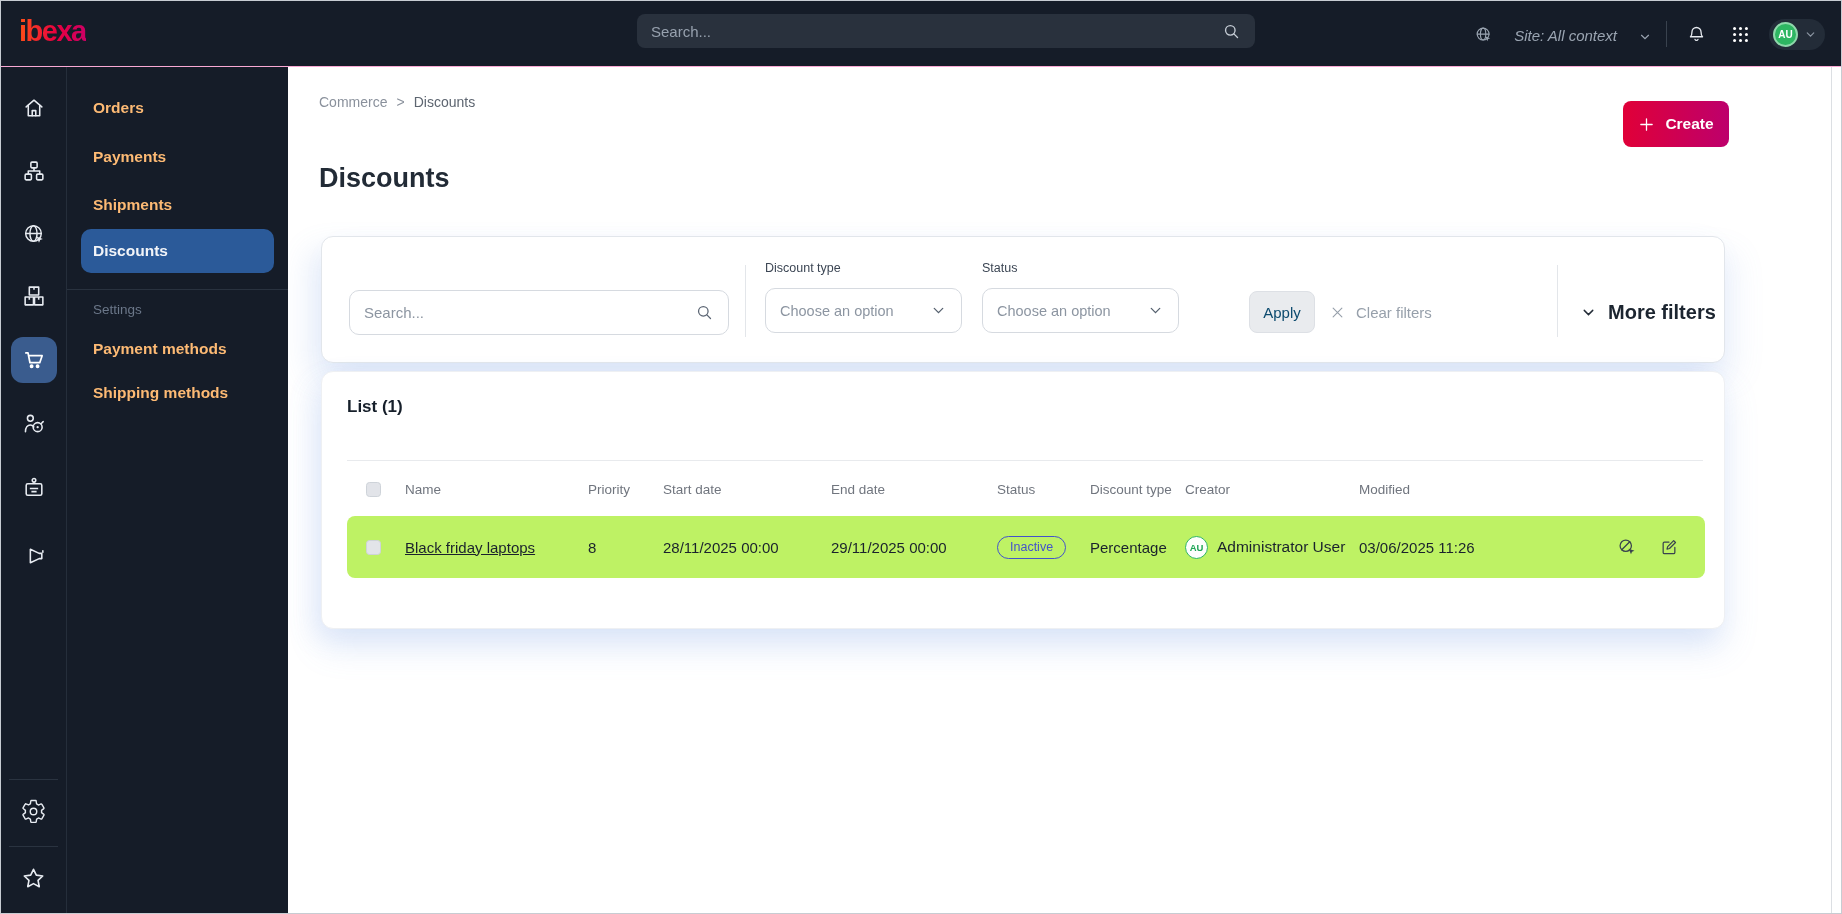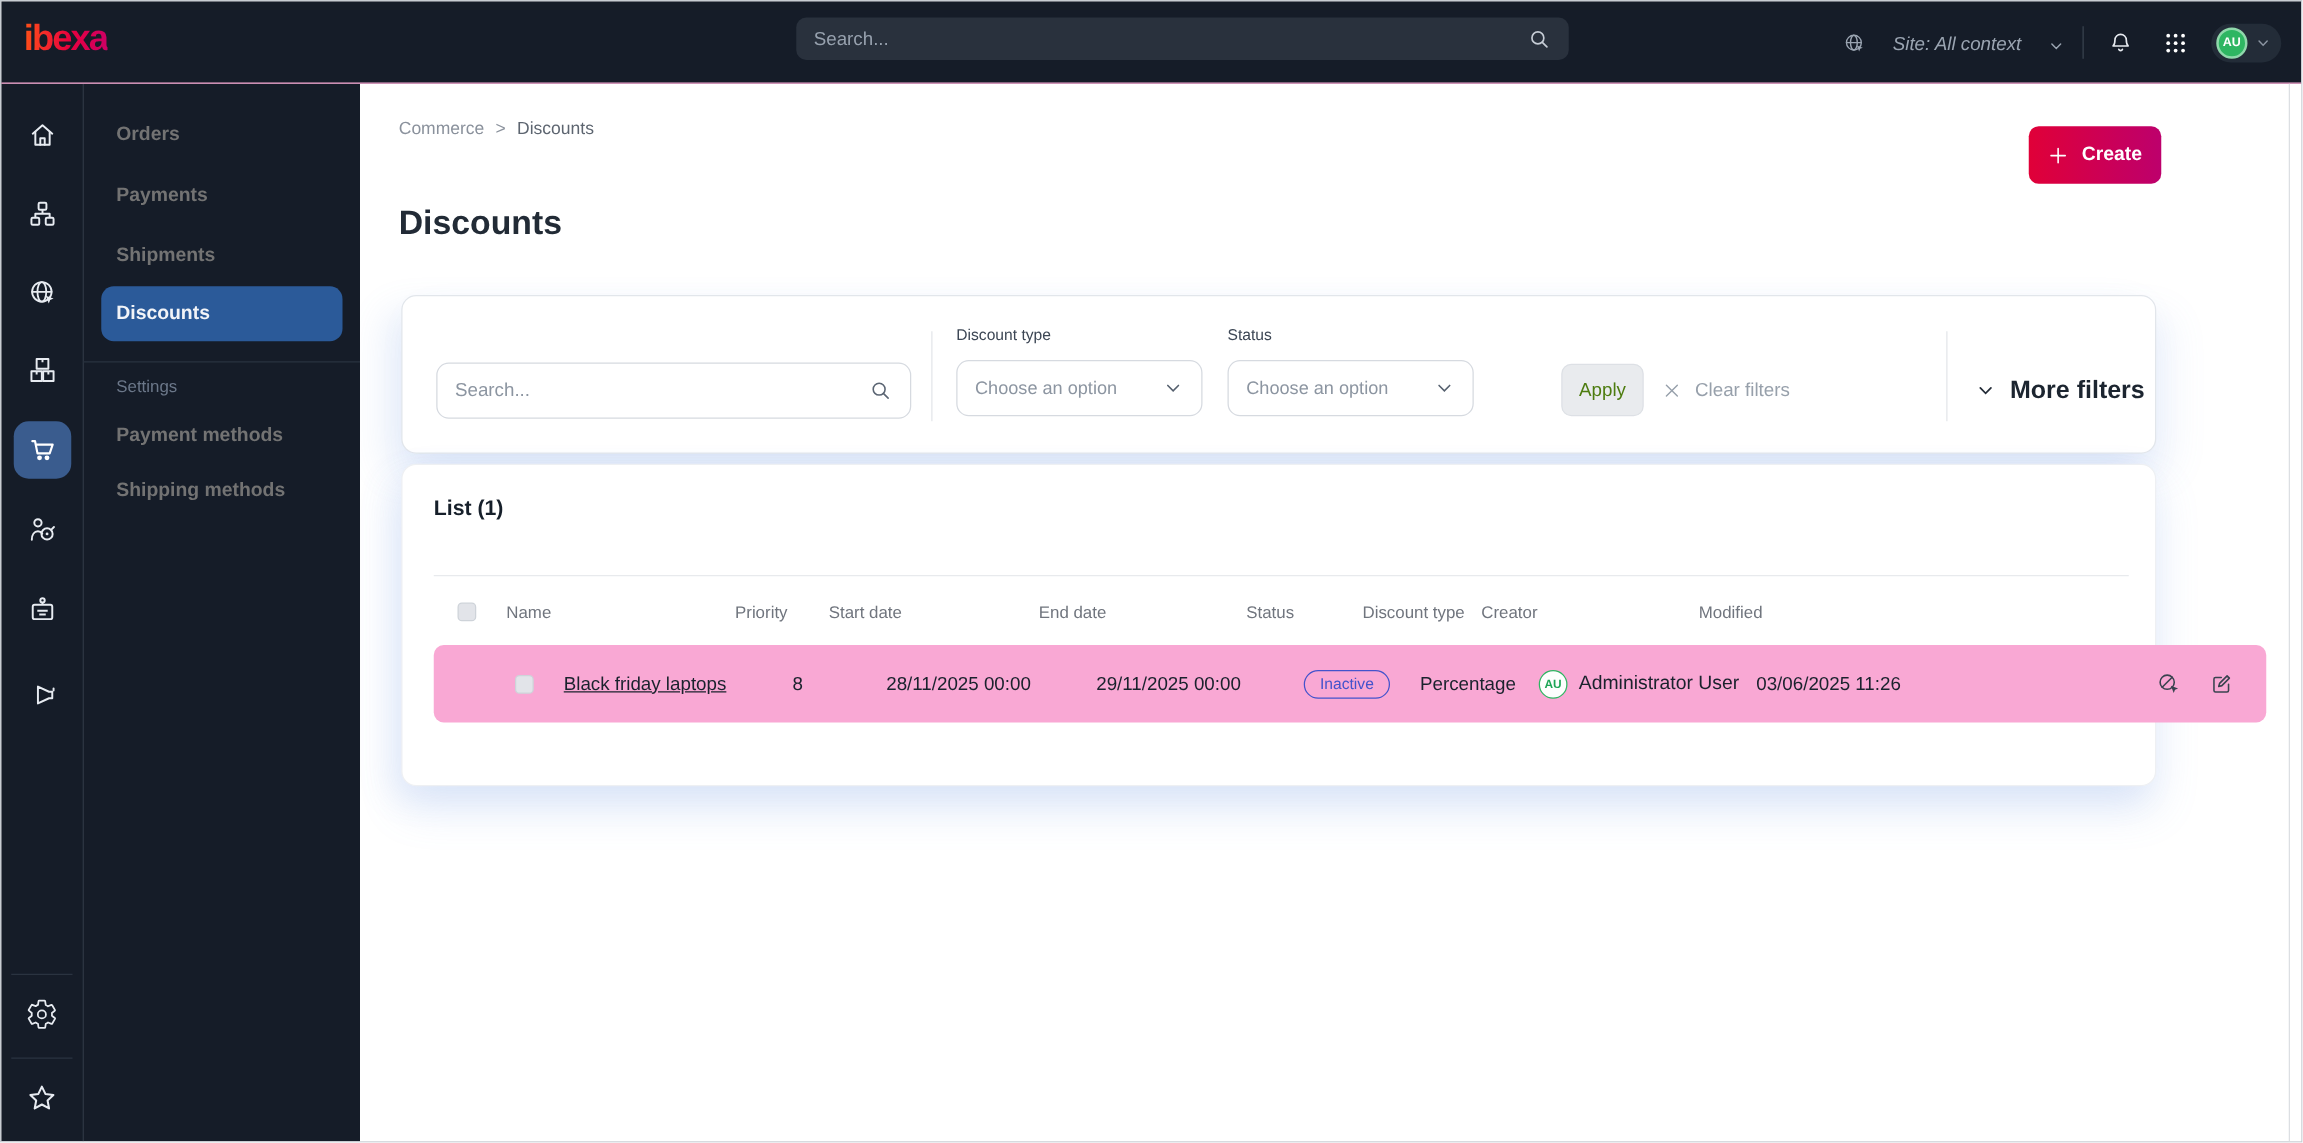--- a/index.html
+++ b/index.html
@@ -22,21 +22,21 @@
   .avatar-top { width:25px; height:25px; border-radius:50%; background:var(--avatar_green,#2eb662); border:2px solid #8fd8ab; color:#fff; font-size:10px; font-weight:700; display:flex; align-items:center; justify-content:center; }
 
   
   .rail { position:absolute; left:0; top:66px; bottom:0; width:66px; background:var(--topbar_bg,#151c28); border-right:1px solid #252e3b; z-index:4; }
   .rail-icon { position:absolute; left:50%; transform:translate(-50%,-50%); width:27px; height:27px; color:#e7ebf1; display:flex; align-items:center; justify-content:center; }
   .rail-tile { position:absolute; left:50%; transform:translate(-50%,-50%); width:46px; height:46px; border-radius:12px; background:var(--rail_active_tile,#3a5c8e); display:flex; align-items:center; justify-content:center; color:#fff; }
   .rail-div { position:absolute; left:8px; right:8px; height:1px; background:#2a3340; }
 
   
   .menu { position:absolute; left:66px; top:66px; bottom:0; width:221px; background:var(--topbar_bg,#151c28); z-index:3; }
-  .menu-item { position:absolute; left:26px; color:#737373; font-size:15.5px; font-weight:600; transform:translateY(-50%); cursor:pointer; }
+  .menu-item { position:absolute; left:26px; color:#fdba74; font-size:15.5px; font-weight:600; transform:translateY(-50%); cursor:pointer; }
   .menu-pill { position:absolute; left:14px; top:162px; width:193px; height:44px; background:var(--sidebar_active,#2b5a99); border-radius:10px; }
   .menu-pill span { position:absolute; left:12px; top:50%; transform:translateY(-50%); color:#f2f4f8; font-size:15.5px; font-weight:600; }
   .menu-div { position:absolute; left:0; right:0; top:222px; height:1px; background:#29323f; }
   .menu-section { position:absolute; left:26px; top:242px; transform:translateY(-50%); color:#6b7789; font-size:13.5px; }
 
   
   .main { position:absolute; left:287px; top:66px; right:0; bottom:0; background:#fff; }
   .win-edge { position:absolute; left:1830px; top:66px; bottom:0; width:1px; background:#dcdfe3; z-index:6; }
   .breadcrumb { position:absolute; left:31px; top:27px; font-size:14px; color:#8a919c; display:flex; gap:9px; align-items:center; }
   .breadcrumb .crumb-current { color:#5d6570; }
@@ -52,36 +52,36 @@
                box-shadow:0 18px 34px rgba(105,150,225,.18), -10px 10px 26px rgba(105,150,225,.10); }
 
   
   .f-search { position:absolute; left:27px; top:53px; width:380px; height:45px; border:1px solid #d6dae0; border-radius:10px; display:flex; align-items:center; padding:0 14px; }
   .f-search input { flex:1; border:none; outline:none; font-size:15px; color:#3c4654; font-family:inherit; }
   .f-search input::placeholder { color:#8c95a1; }
   .v-div { position:absolute; top:28px; height:72px; width:1px; background:#e3e6ea; }
   .f-label { position:absolute; top:24px; font-size:12.5px; color:#3c4654; }
   .f-select { position:absolute; top:51px; width:197px; height:45px; border:1px solid #d6dae0; border-radius:10px; display:flex; align-items:center; justify-content:space-between; padding:0 14px; cursor:pointer; }
   .f-select span { font-size:14.5px; color:#8c95a1; }
-  .apply-btn { position:absolute; left:927px; top:54px; width:66px; height:42px; background:#e9ebee; border:1px solid #dde0e5; border-radius:8px; font-size:15px; color:#4d7c0f; font-family:inherit; cursor:pointer; }
+  .apply-btn { position:absolute; left:927px; top:54px; width:66px; height:42px; background:#e9ebee; border:1px solid #dde0e5; border-radius:8px; font-size:15px; color:#0c4a6e; font-family:inherit; cursor:pointer; }
   .clear-btn { position:absolute; left:1008px; top:54px; height:42px; display:flex; align-items:center; gap:11px; color:#97a0ab; font-size:15px; cursor:default; }
   .more-btn { position:absolute; left:1258px; top:54px; height:42px; display:flex; align-items:center; gap:11px; cursor:pointer; }
   .more-btn span { font-size:20px; font-weight:700; color:#1c2530; }
 
   
   .list-title { position:absolute; left:25px; top:15px; height:40px; display:flex; align-items:center; font-size:17px; font-weight:700; color:#161f2a; }
   .list-tools { position:absolute; right:30px; top:14px; height:44px; display:flex; align-items:center; }
   .delete-btn { display:flex; align-items:center; gap:9px; color:#a6aeb8; font-size:15px; cursor:default; }
   .lt-div { width:1px; height:44px; background:#e3e6ea; margin:0 22px; }
   .sort-btn { display:flex; align-items:center; gap:14px; cursor:pointer; }
   .sort-btn span { font-size:15px; color:#1d2631; }
   .t-sep { position:absolute; left:25px; right:21px; top:88px; height:1px; background:#e8eaed; }
   .t-grid { display:grid; grid-template-columns:58px 183px 75px 168px 166px 93px 95px 174px 218px 1fr; align-items:center; }
   .t-head { position:absolute; left:25px; top:95px; width:1358px; height:44px; font-size:13.5px; color:#70757e; }
-  .t-row { position:absolute; left:25px; top:144px; width:1466px; height:62px; background:#f9a8d4; border-radius:8px; font-size:15px; color:#1a222d;padding-left:46px; }
+  .t-row { position:absolute; left:25px; top:144px; width:1358px; height:62px; background:#bef264; border-radius:8px; font-size:15px; color:#1a222d; }
   .cb-cell { padding-left:19px; }
   .checkbox { width:15px; height:15px; background:#e2e4e9; border:1px solid #ced3d9; border-radius:3.5px; cursor:pointer; }
   .row-name { text-decoration:underline; color:#1a222d; font-weight:500; cursor:pointer; }
   .badge { display:inline-block; justify-self:start; border:1px solid var(--badge_blue,#4353cc); color:var(--badge_blue,#4353cc); border-radius:13px; padding:3px 12px 4px; font-size:12.5px;text-align:center; }
   .creator-cell { display:flex; align-items:center; gap:9px; font-size:15.5px; }
   .avatar-row { width:23px; height:23px; border-radius:50%; border:1.5px solid var(--avatar_green,#2eb662); color:#1ea556; background:#fdfefd; font-size:9.5px; font-weight:700; display:flex; align-items:center; justify-content:center; flex:none; }
   .actions-cell { display:flex; justify-content:flex-end; gap:22px; padding-right:26px; color:#39434f; }
   .actions-cell .act { cursor:pointer; display:flex; }
 
   svg { display:block; }

